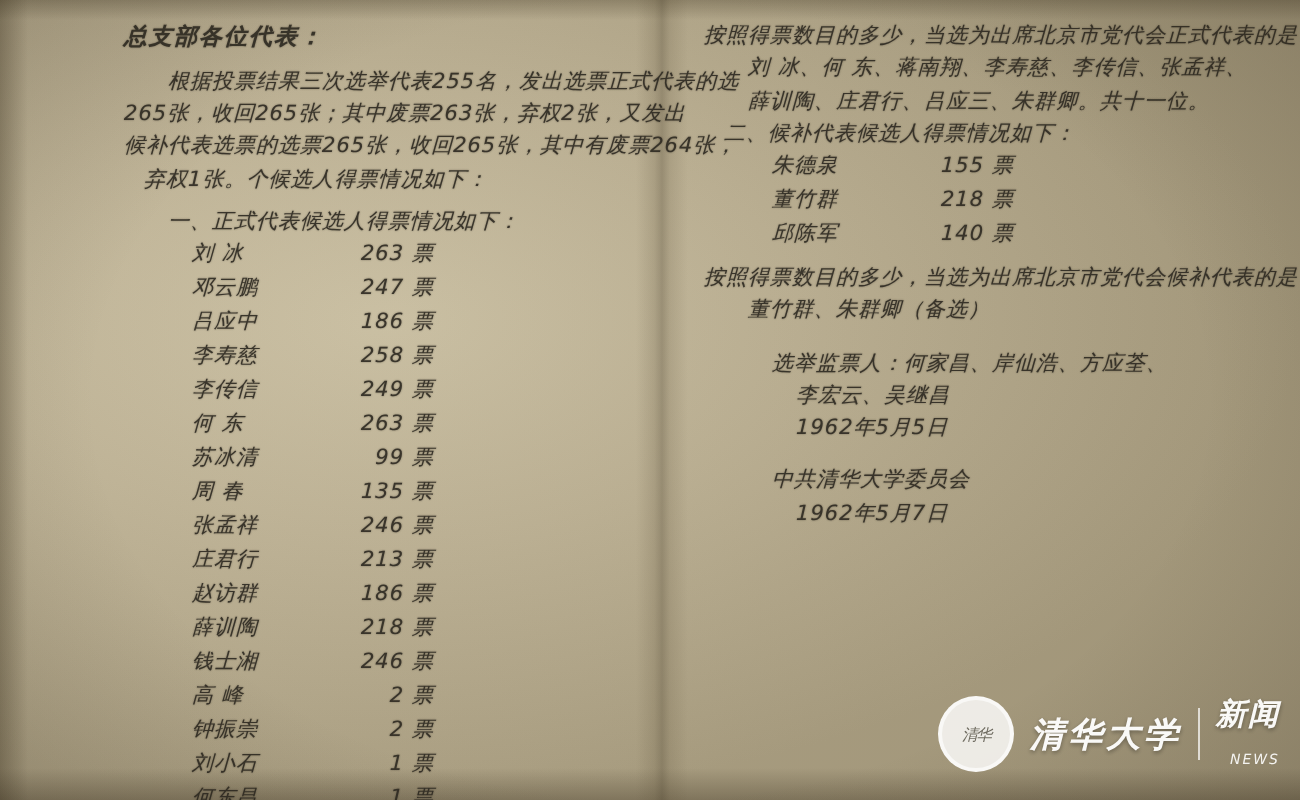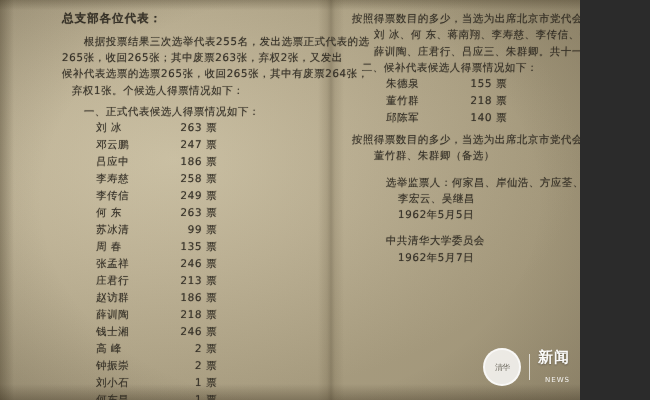--- a/index.html
+++ b/index.html
@@ -2,25 +2,26 @@
 <html><head>
 <meta charset="utf-8">
 <style>
   html, body {
     margin: 0;
     padding: 0;
     background: #2b2b2b;
   }
   #page {
     position: relative;
-    width: 580px;
+    width: 650px;
     height: 400px;
     overflow: hidden;
     background: #b9ae8e;
     font-family: "DejaVu Sans", sans-serif;
+    font-style: italic;
   }
   
   .paper {
     position: absolute;
     inset: 0;
     background:
       linear-gradient(95deg, rgba(255,255,255,0.05) 0%, rgba(0,0,0,0.05) 100%),
       radial-gradient(ellipse 70% 60% at 30% 40%, #cbc0a2 0%, #bdb193 45%, #a99d7f 100%);
   }
   
@@ -316,19 +317,20 @@
     <div class="ln sp"></div>
     <div class="ln sp"></div>
     <div class="ln ind3">中共清华大学委员会</div>
     <div class="ln ind4">1962年5月7日</div>
   </div>
 
   <div class="vignette"></div>
 
   <div class="watermark">
     <div class="wm-seal">清华</div>
+    <div class="wm-cn">清华大学</div>
     <div class="wm-div"></div>
     <div class="wm-news">
       <div class="cn">新闻</div>
       <div class="en">NEWS</div>
     </div>
   </div>
 </div>
 
 </body></html>

